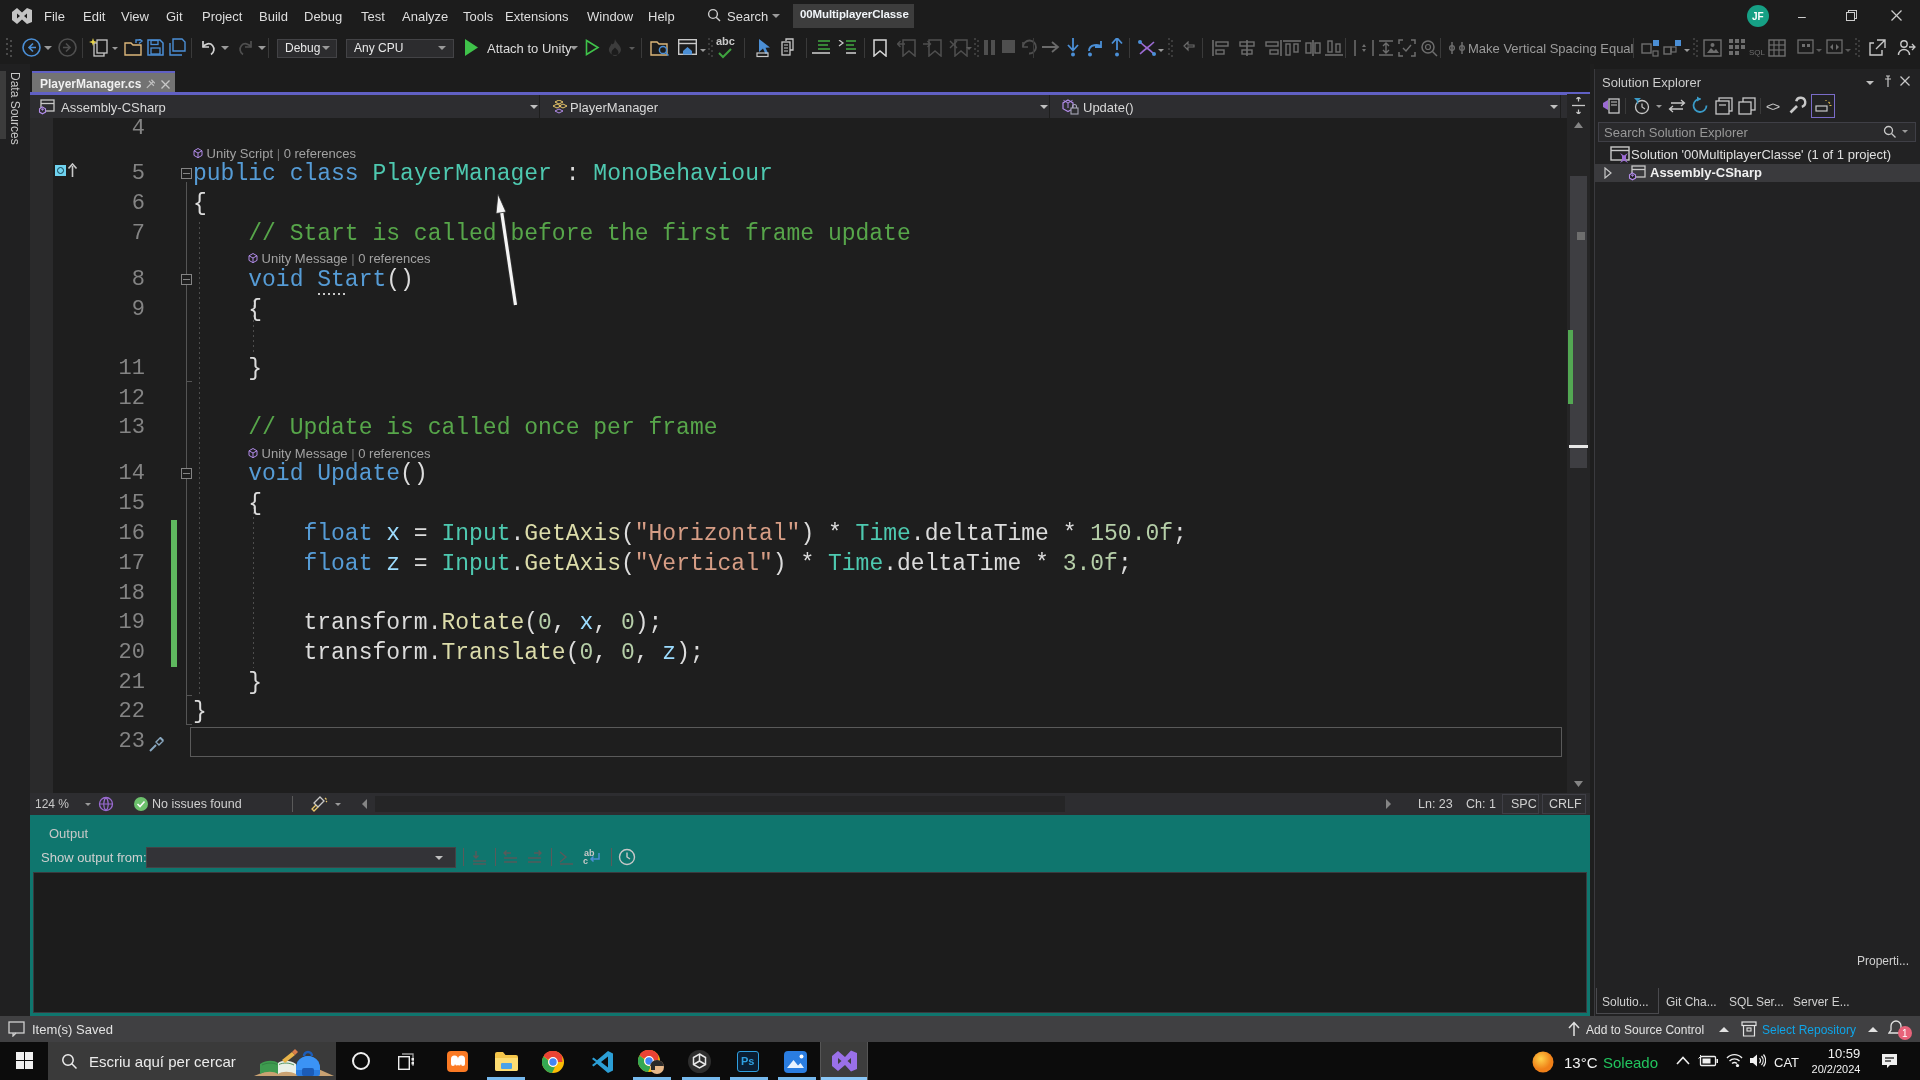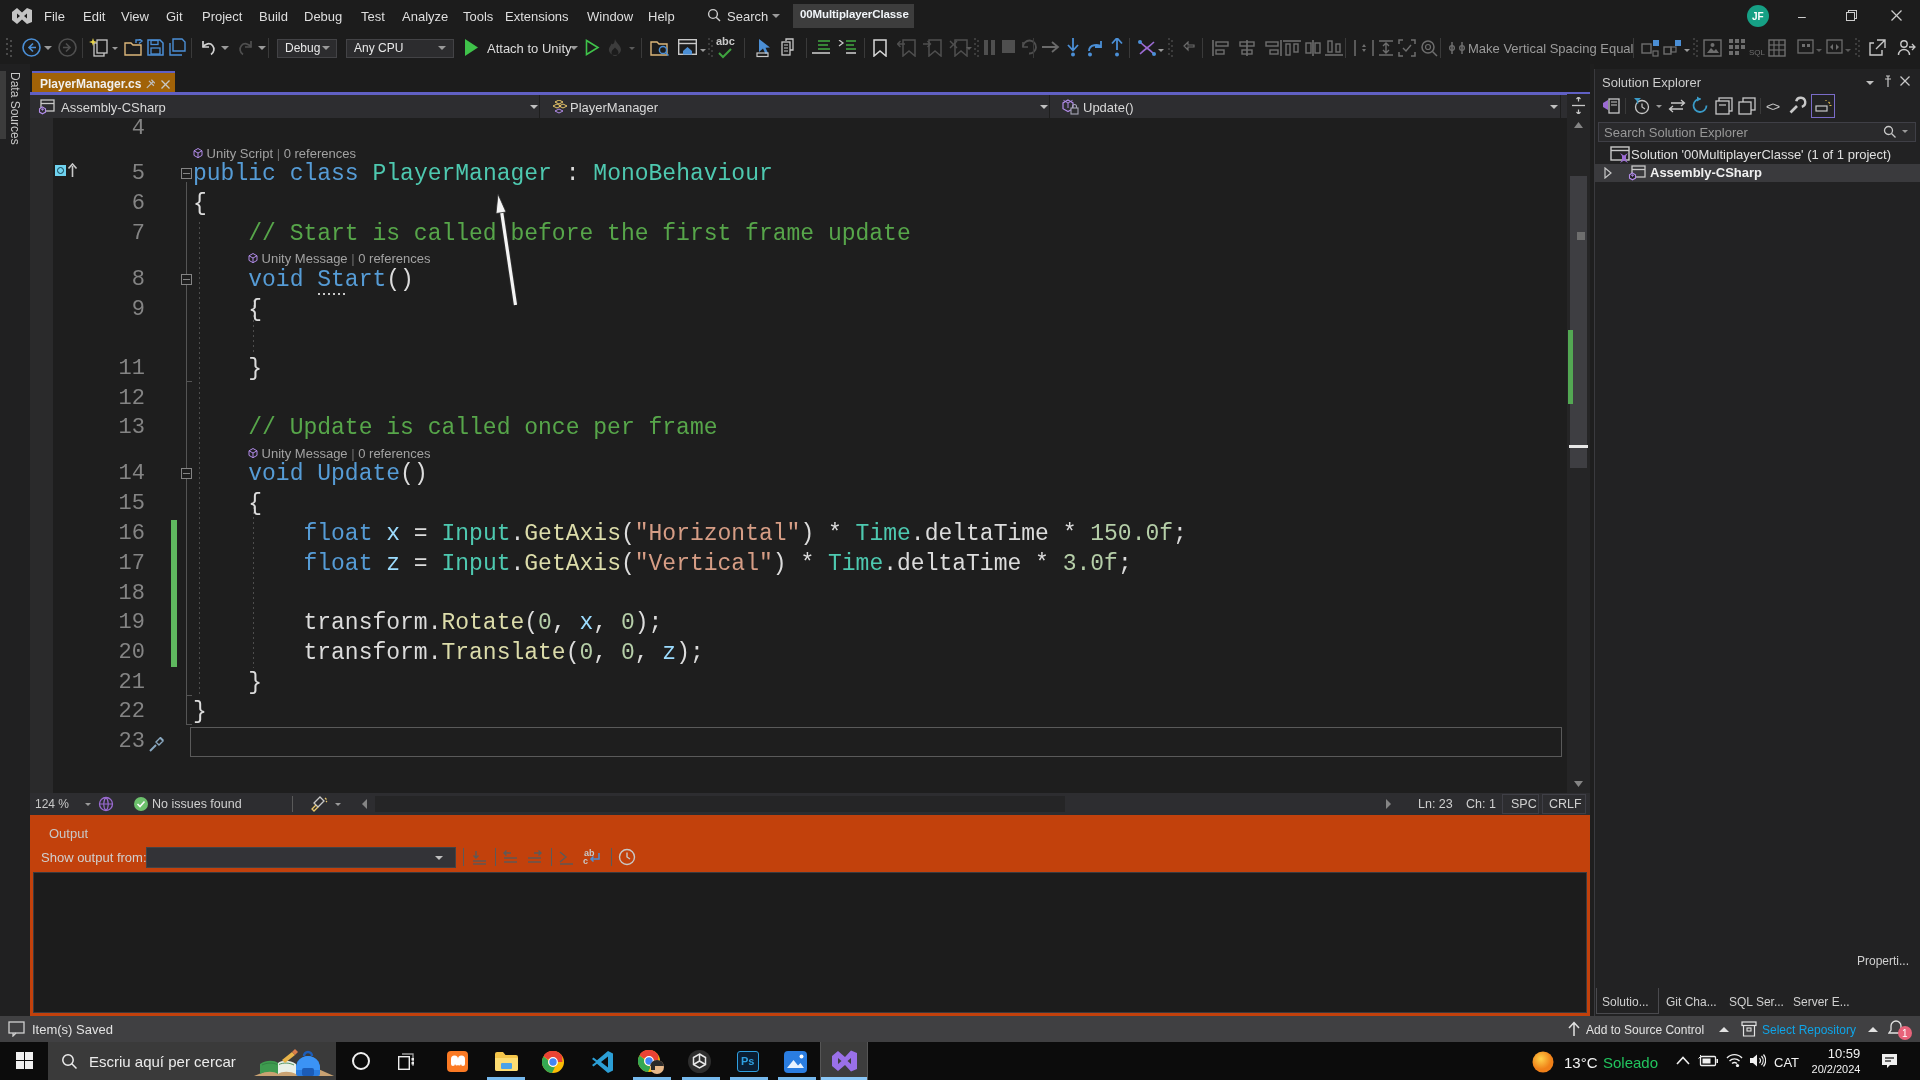--- a/index.html
+++ b/index.html
@@ -18,40 +18,40 @@
   .caret { position:absolute; width:0; height:0; border-left:4px solid transparent;
            border-right:4px solid transparent; border-top:4px solid #9a9a9a; }
   .caretsm { position:absolute; width:0; height:0; border-left:3px solid transparent;
            border-right:3px solid transparent; border-top:3px solid #9a9a9a; }
   
   #leftstrip { position:absolute; left:0; top:64px; width:30px; height:952px; background:#202021; }
   #datasources { position:absolute; left:22px; top:8px; font-size:12px; color:#c8c8c8;
                  transform:rotate(90deg); transform-origin:0 0; white-space:nowrap; }
   
   #editor { position:absolute; left:30px; top:64px; width:1560px; height:952px; background:#1c1c1c; }
-  #tab { position:absolute; left:2px; top:7px; width:143px; height:22px; background:#a16207;
+  #tab { position:absolute; left:2px; top:7px; width:143px; height:22px; background:#737373;
          border-top:2px solid #6060c4; }
   #tab .title { position:absolute; left:8px; top:4px; font-size:12px; font-weight:bold; color:#f0f0f0; }
   #purpleline { position:absolute; left:0px; top:28px; width:1560px; height:3px; background:#6060c4; }
   #breadcrumb { position:absolute; left:0px; top:31px; width:1537px; height:23px; background:#2d2d30; }
   #codearea { position:absolute; left:0px; top:54px; width:1537px; height:675px; background:#1e1e1e; overflow:hidden;}
   
   .cl { position:absolute; left:0; height:30px; width:1537px; font-family:"Liberation Mono",monospace;
         font-size:23px; line-height:30px; white-space:pre; color:#dcdcdc; }
   .ln { position:absolute; left:0px; top:0; width:115px; text-align:right; color:#848484; font-size:22px;}
   .ct { position:absolute; left:163px; top:0; }
   .lens { position:absolute; font-size:13px; color:#a2a2a2; font-family:"Liberation Sans",sans-serif; }
   .k { color:#569cd6; } .t { color:#4ec9b0; } .m { color:#dcdcaa; } .s { color:#d69d85; }
   .n { color:#b5cea8; } .v { color:#9cdcfe; } .c { color:#57a64a; }
   
   #edbottom { position:absolute; left:0px; top:729px; width:1560px; height:22px; background:#2d2d30; }
   
   #vscroll { position:absolute; left:1537px; top:30px; width:23px; height:699px; background:#252526; }
   
-  #output { position:absolute; left:0px; top:751px; width:1560px; height:201px; background:#c2410c; }
+  #output { position:absolute; left:0px; top:751px; width:1560px; height:201px; background:#0f766e; }
   
   #solexp { position:absolute; left:1594px; top:64px; width:326px; height:952px; background:#222223; }
   
   #statusbar { position:absolute; left:0; top:1016px; width:1920px; height:26px; background:#404042; }
   
   #taskbar { position:absolute; left:0; top:1042px; width:1920px; height:38px; background:#0c0c0c; }
 </style>
 </head>
 <body>
 <div id="root">

